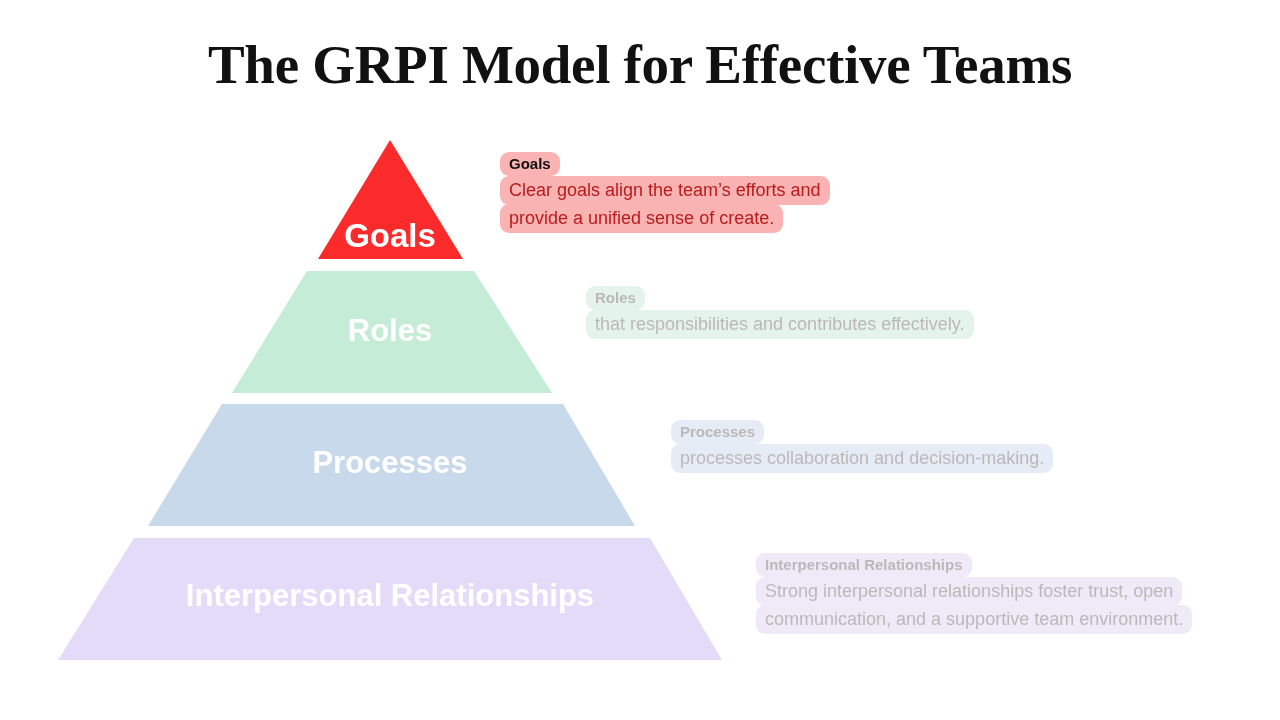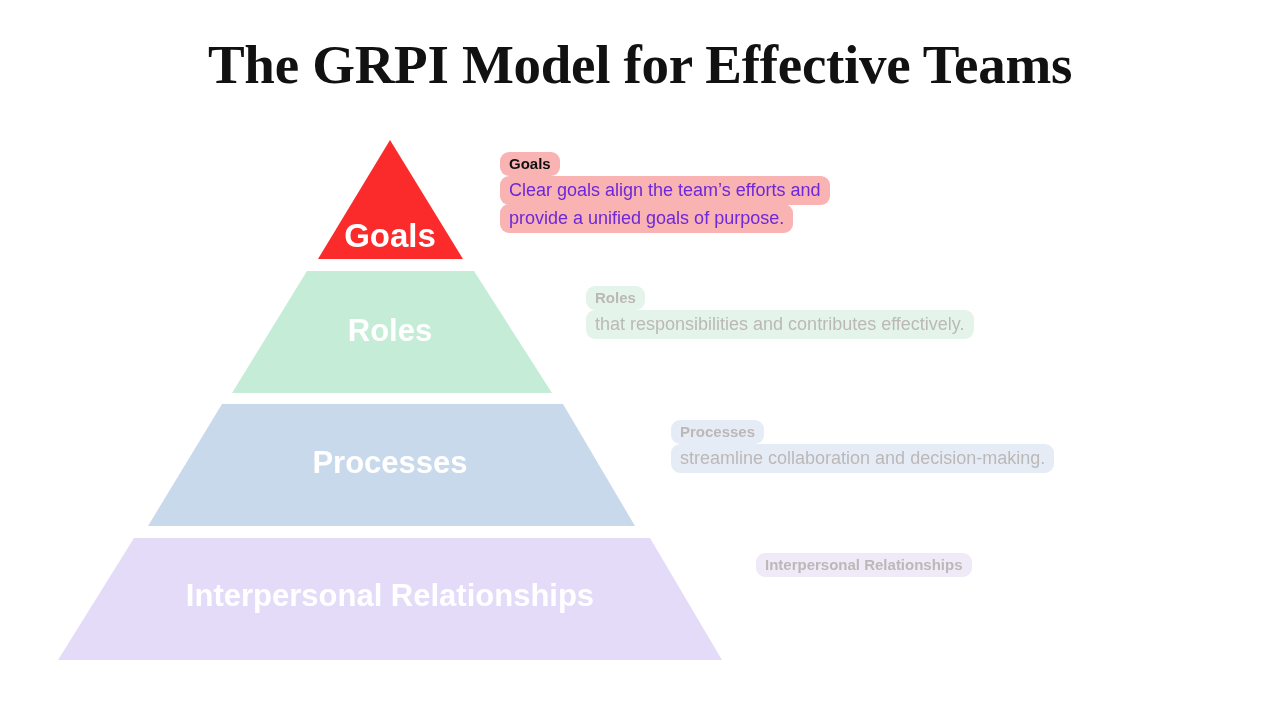--- a/index.html
+++ b/index.html
@@ -80,21 +80,21 @@
     font-size: 18px;
     font-weight: normal;
     line-height: 22px;
     margin-top: -1px;
   }
 
   
   .callout.is-active .c-head,
   .callout.is-active .c-line {
     background: #f9b3b3;
-    color: #6d28d9;
+    color: #b91c1c;
   }
   .callout.is-active .c-head { color: #111111; }
 
   
   .callout.is-faded .c-head,
   .callout.is-faded .c-line {
     color: #bcb8b8;
   }
   .callout.c-roles .c-head,
   .callout.c-roles .c-line {
@@ -144,30 +144,32 @@
         <polygon points="134,538 650,538 722,660 58,660" fill="#e4dbf9"></polygon>
         <text class="tier-label" x="390" y="598" font-size="31">Interpersonal Relationships</text>
       </g>
 
     </svg>
   </div>
 
   <div class="callout is-active" id="callout-goals">
     <div class="c-head">Goals</div>
     <div class="c-line">Clear goals align the team’s efforts and</div>
-    <div class="c-line">provide a unified goals of purpose.</div>
+    <div class="c-line">provide a unified sense of create.</div>
   </div>
 
   <div class="callout is-faded c-roles" id="callout-roles">
     <div class="c-head">Roles</div>
     <div class="c-line">that responsibilities and contributes effectively.</div>
   </div>
 
   <div class="callout is-faded c-processes" id="callout-processes">
     <div class="c-head">Processes</div>
-    <div class="c-line">streamline collaboration and decision-making.</div>
+    <div class="c-line">processes collaboration and decision-making.</div>
   </div>
 
   <div class="callout is-faded c-interpersonal" id="callout-interpersonal">
     <div class="c-head">Interpersonal Relationships</div>
+    <div class="c-line">Strong interpersonal relationships foster trust, open</div>
+    <div class="c-line">communication, and a supportive team environment.</div>
   </div>
 
 </div>
 
 </body></html>

